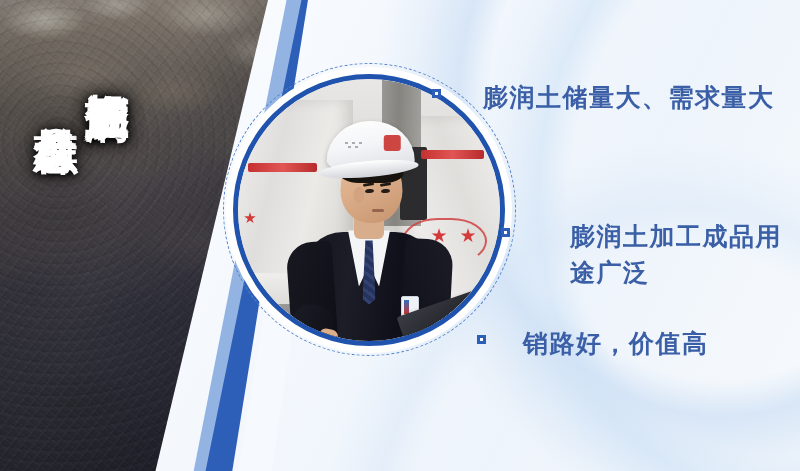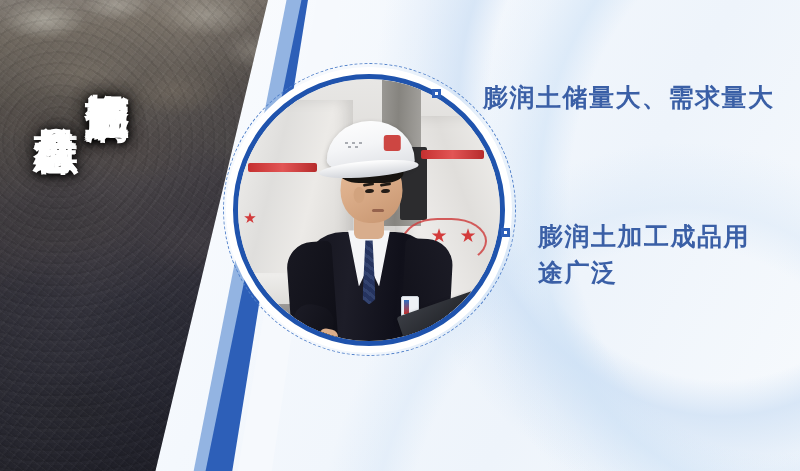--- a/index.html
+++ b/index.html
@@ -321,21 +321,21 @@
   }
   .marker i{display:block;width:3px;height:3px;background:#ffffff;}
   .bullet-text{
     margin-left:0;
     font-size:25px;line-height:1.42;color:#3a5fa6;
     letter-spacing:1.5px;white-space:pre-line;font-weight:700;
   }
   .row-1{left:432px;top:80px;}
   .row-1 .bullet-text{margin-left:42px;}
   .row-2{left:501px;top:219px;}
-  .row-2 .bullet-text{margin-left:28px;}
+  .row-2 .bullet-text{margin-left:60px;}
   .row-3{left:477px;top:326px;}
   .row-3 .bullet-text{margin-left:37px;}
 </style>
 </head>
 <body>
 
 <div id="banner">
 
   <div class="bg-base"></div>
   <div class="swoosh swoosh-a"></div>
@@ -415,15 +415,21 @@
     </div>
 
     <div class="bullet-row row-2">
       <span class="marker">
           <i></i>
         </span>
       <span class="bullet-text">膨润土加工成品用
 途广泛</span>
     </div>
 
+    <div class="bullet-row row-3">
+      <span class="marker">
+          <i></i>
+        </span>
+      <span class="bullet-text">销路好，价值高</span>
+    </div>
 
   </div>
 </div>
 
 </body></html>

